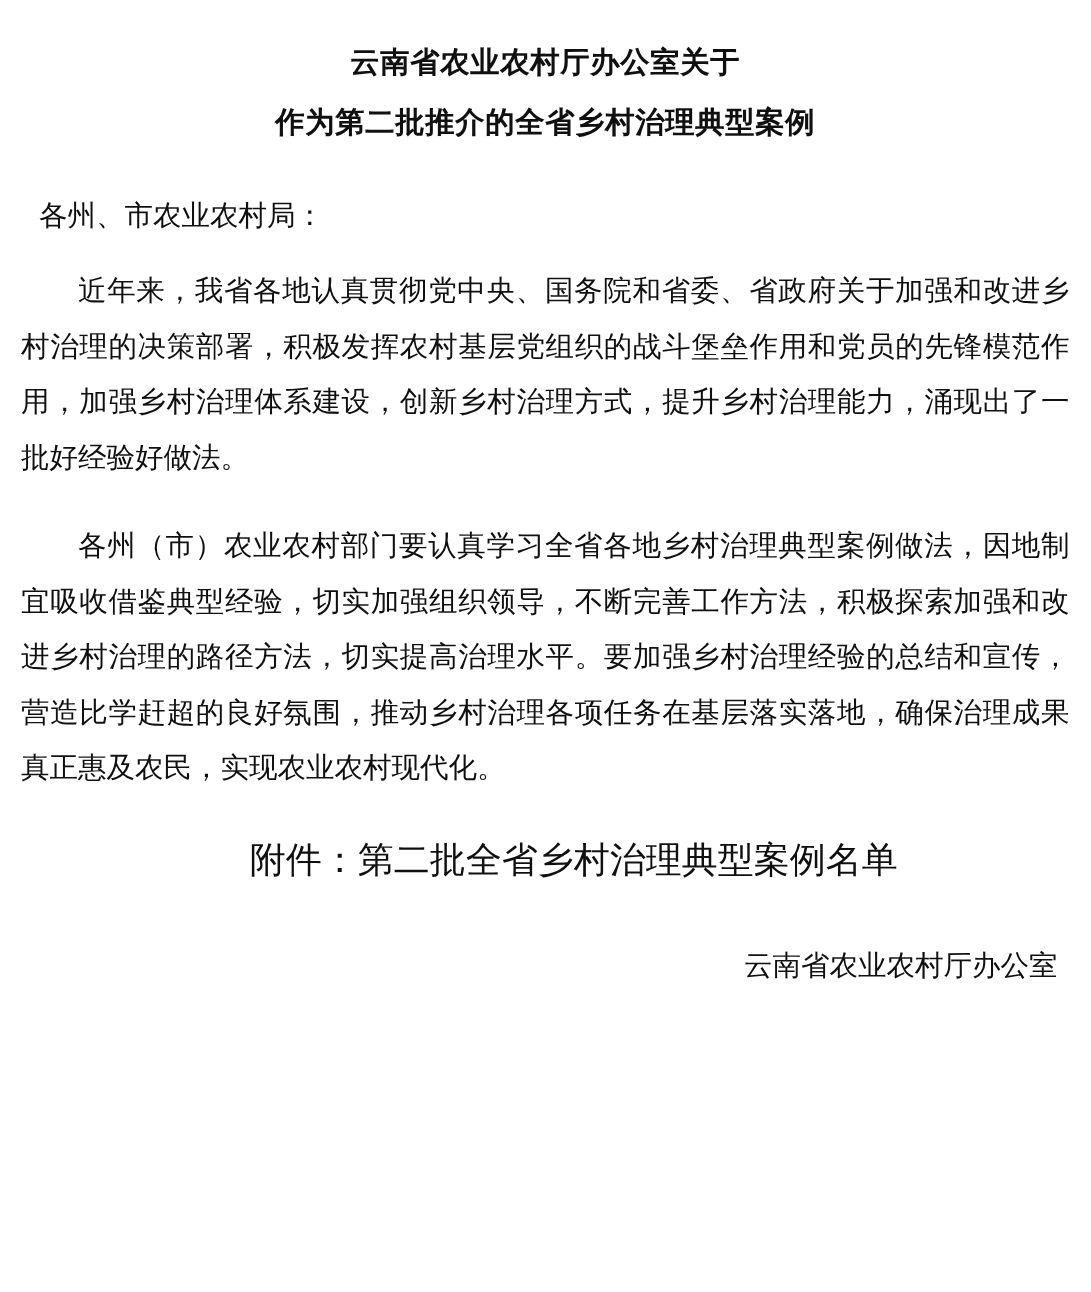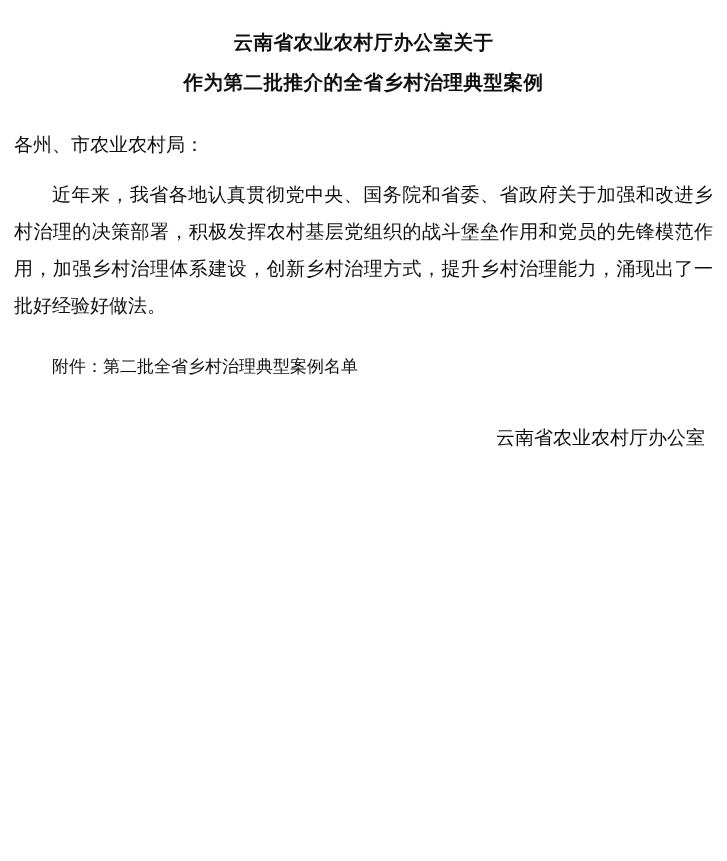--- a/index.html
+++ b/index.html
@@ -28,43 +28,45 @@
   }
   .title-line {
     font-family: "Liberation Sans", "DejaVu Sans", sans-serif;
     font-weight: bold;
     font-size: 19.5px;
     letter-spacing: 0.5px;
     line-height: 40px;
     color: #101010;
   }
   .salutation {
-    font-family: Liberation Serif, serif;
+    font-family: Liberation Mono, monospace;
     font-size: 19px;
     line-height: 34px;
     margin-bottom: 14px;
     color: #101010;
+    margin-left: 12px;
   }
   .para {
     font-family: Liberation Sans, sans-serif;
     font-size: 19px;
     line-height: 37px;
     text-align: justify;
     text-justify: inter-ideograph;
     text-indent: 38px;
     margin: 0 0 22px 0;
     color: #101010;
   }
   .attachment {
     font-family: "Liberation Sans", "DejaVu Sans", sans-serif;
-    font-size: 17px;
+    font-size: 24px;
     line-height: 37px;
     text-indent: 38px;
     margin: 24px 0 34px 0;
     color: #101010;
+    text-align: center;
   }
   .signature {
     font-family: "Liberation Sans", "DejaVu Sans", sans-serif;
     font-size: 19px;
     line-height: 38px;
     text-align: right;
     padding-right: 8px;
     color: #101010;
   }
 </style>
@@ -74,18 +76,19 @@
 <div class="page">
 
   <div class="title-block">
     <div class="title-line">云南省农业农村厅办公室关于</div>
     <div class="title-line">作为第二批推介的全省乡村治理典型案例</div>
   </div>
 
   <div class="salutation">各州、市农业农村局：</div>
 
   <p class="para">近年来，我省各地认真贯彻党中央、国务院和省委、省政府关于加强和改进乡村治理的决策部署，积极发挥农村基层党组织的战斗堡垒作用和党员的先锋模范作用，加强乡村治理体系建设，创新乡村治理方式，提升乡村治理能力，涌现出了一批好经验好做法。</p>
+  <p class="para">各州（市）农业农村部门要认真学习全省各地乡村治理典型案例做法，因地制宜吸收借鉴典型经验，切实加强组织领导，不断完善工作方法，积极探索加强和改进乡村治理的路径方法，切实提高治理水平。要加强乡村治理经验的总结和宣传，营造比学赶超的良好氛围，推动乡村治理各项任务在基层落实落地，确保治理成果真正惠及农民，实现农业农村现代化。</p>
 
   <div class="attachment">附件：第二批全省乡村治理典型案例名单</div>
 
   <div class="signature">云南省农业农村厅办公室</div>
 
 </div>
 
 </body></html>

